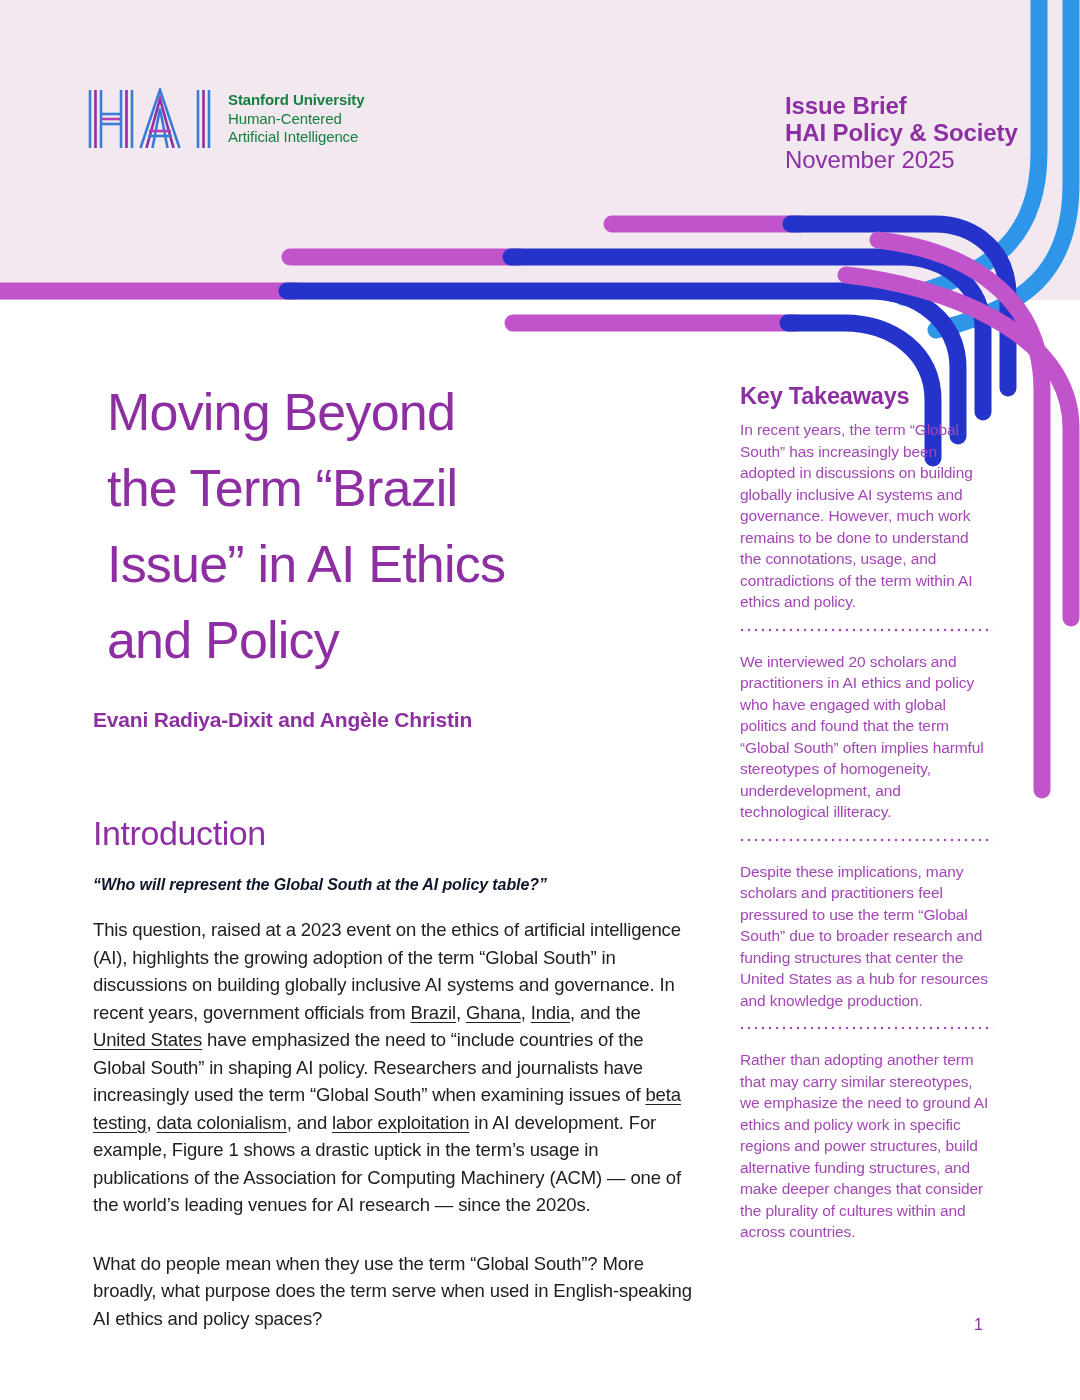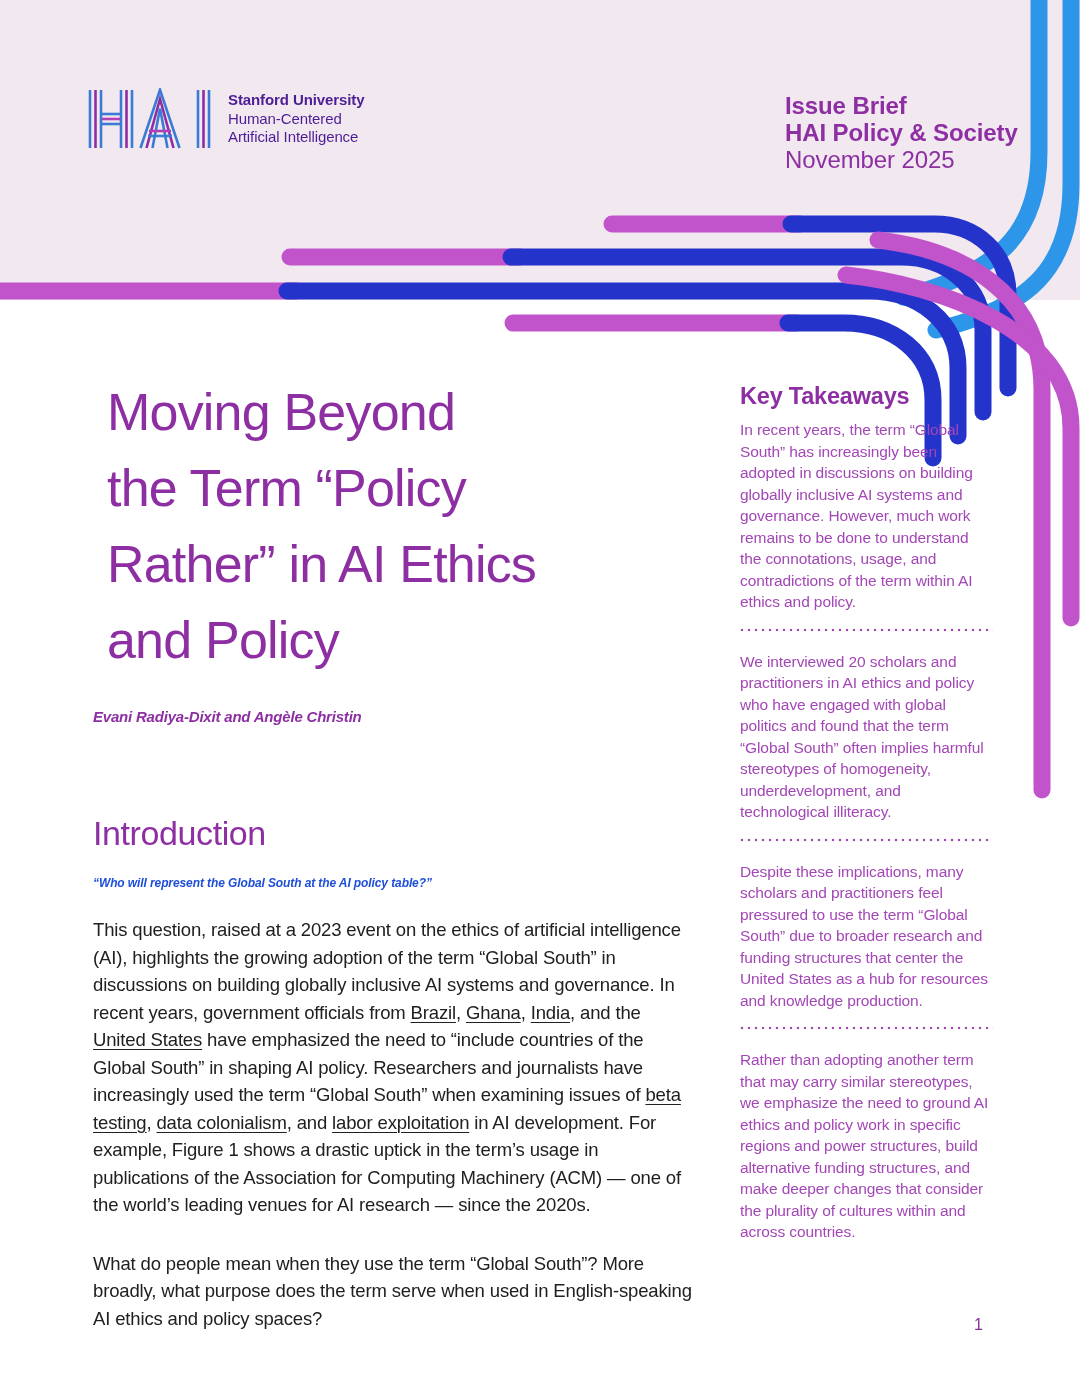--- a/index.html
+++ b/index.html
@@ -16,31 +16,31 @@
   .page{
     position:relative;width:1080px;height:1400px;margin:0 auto;
     background:#ffffff;overflow:hidden;
     font-family:"Liberation Sans","DejaVu Sans",sans-serif;
   }
   .header-bg{position:absolute;left:0;top:0;width:1080px;height:300px;background:var(--header-bg);}
   .ribbons{position:absolute;left:0;top:0;z-index:1;}
   .content{position:absolute;left:0;top:0;width:1080px;height:1400px;z-index:2;}
 
   .logo{position:absolute;left:88px;top:88px;display:flex;align-items:center;}
-  .logo-text{margin-left:14px;color:#4c1d95;font-size:15px;line-height:18.5px;letter-spacing:-0.1px;}
+  .logo-text{margin-left:14px;color:#15803d;font-size:15px;line-height:18.5px;letter-spacing:-0.1px;}
   .logo-text .org{font-weight:bold;}
 
   .issue-block{position:absolute;left:785px;top:92px;color:var(--purple-heading);font-size:24px;line-height:27px;letter-spacing:-0.1px;}
   .issue-block .b{font-weight:bold;}
 
   .doc-title{position:absolute;left:93px;top:374px;width:620px;color:var(--purple-heading);
     font-size:52px;line-height:76px;font-weight:400;letter-spacing:-0.8px;margin-left:14px;}
-  .authors{position:absolute;left:93px;top:708px;color:var(--purple-heading);font-size:15px;font-weight:bold;letter-spacing:-0.2px;font-style:italic;}
+  .authors{position:absolute;left:93px;top:708px;color:var(--purple-heading);font-size:21px;font-weight:bold;letter-spacing:-0.2px;}
   .section-heading{position:absolute;left:93px;top:814px;color:var(--purple-heading);font-size:34px;font-weight:400;letter-spacing:-0.4px;text-align:right;}
-  .pull-quote{position:absolute;left:93px;top:876px;width:600px;color:#1d4ed8;font-size:12px;font-weight:bold;font-style:italic;letter-spacing:-0.1px;}
+  .pull-quote{position:absolute;left:93px;top:876px;width:600px;color:#0f172a;font-size:16px;font-weight:bold;font-style:italic;letter-spacing:-0.1px;}
   .body-col{position:absolute;left:93px;top:916px;width:600px;color:var(--body-text);
     font-size:18.5px;line-height:27.5px;letter-spacing:-0.15px;}
   .body-col p{margin-bottom:31px;}
   .body-col .link{text-decoration:underline;text-decoration-thickness:1.2px;text-underline-offset:3px;}
 
   .sidebar{position:absolute;left:740px;top:383px;width:253px;}
   .sidebar-heading{color:var(--purple-heading);font-size:23.5px;font-weight:bold;letter-spacing:-0.2px;margin-bottom:9px;}
   .sidebar p{color:var(--sidebar-text);font-size:15.5px;line-height:21.5px;letter-spacing:-0.1px;}
   .dotted-sep{
     width:253px;height:4px;margin:15px 0 19px 0;
@@ -114,22 +114,22 @@
     </div>
 
     <div class="issue-block">
       <div class="b">Issue Brief</div>
       <div class="b">HAI Policy &amp; Society</div>
       <div>November 2025</div>
     </div>
 
     <h1 class="doc-title">
       <div>Moving Beyond</div>
-      <div>the Term “Policy</div>
-      <div>Rather” in AI Ethics</div>
+      <div>the Term “Brazil</div>
+      <div>Issue” in AI Ethics</div>
       <div>and Policy</div>
     </h1>
 
     <div class="authors">Evani Radiya-Dixit and Angèle Christin</div>
 
     <h2 class="section-heading">Introduction</h2>
 
     <div class="pull-quote">“Who will represent the Global South at the AI policy table?”</div>
 
     <div class="body-col">

